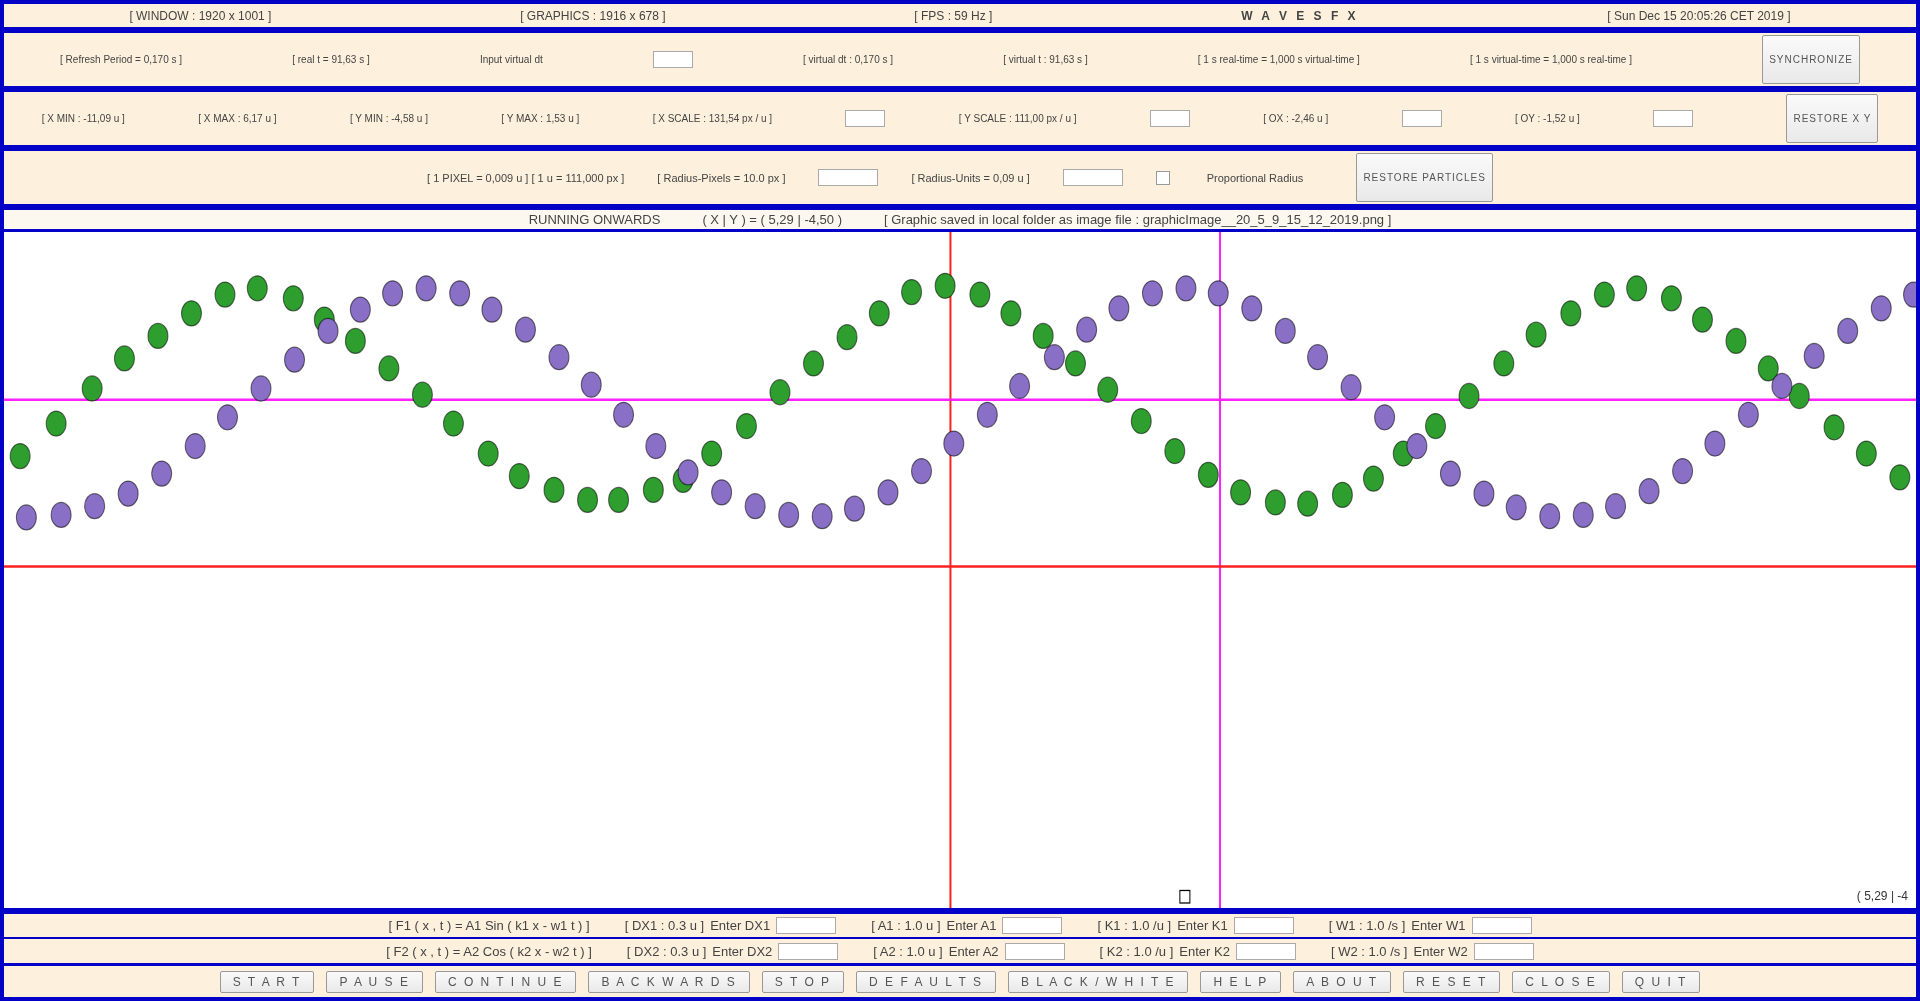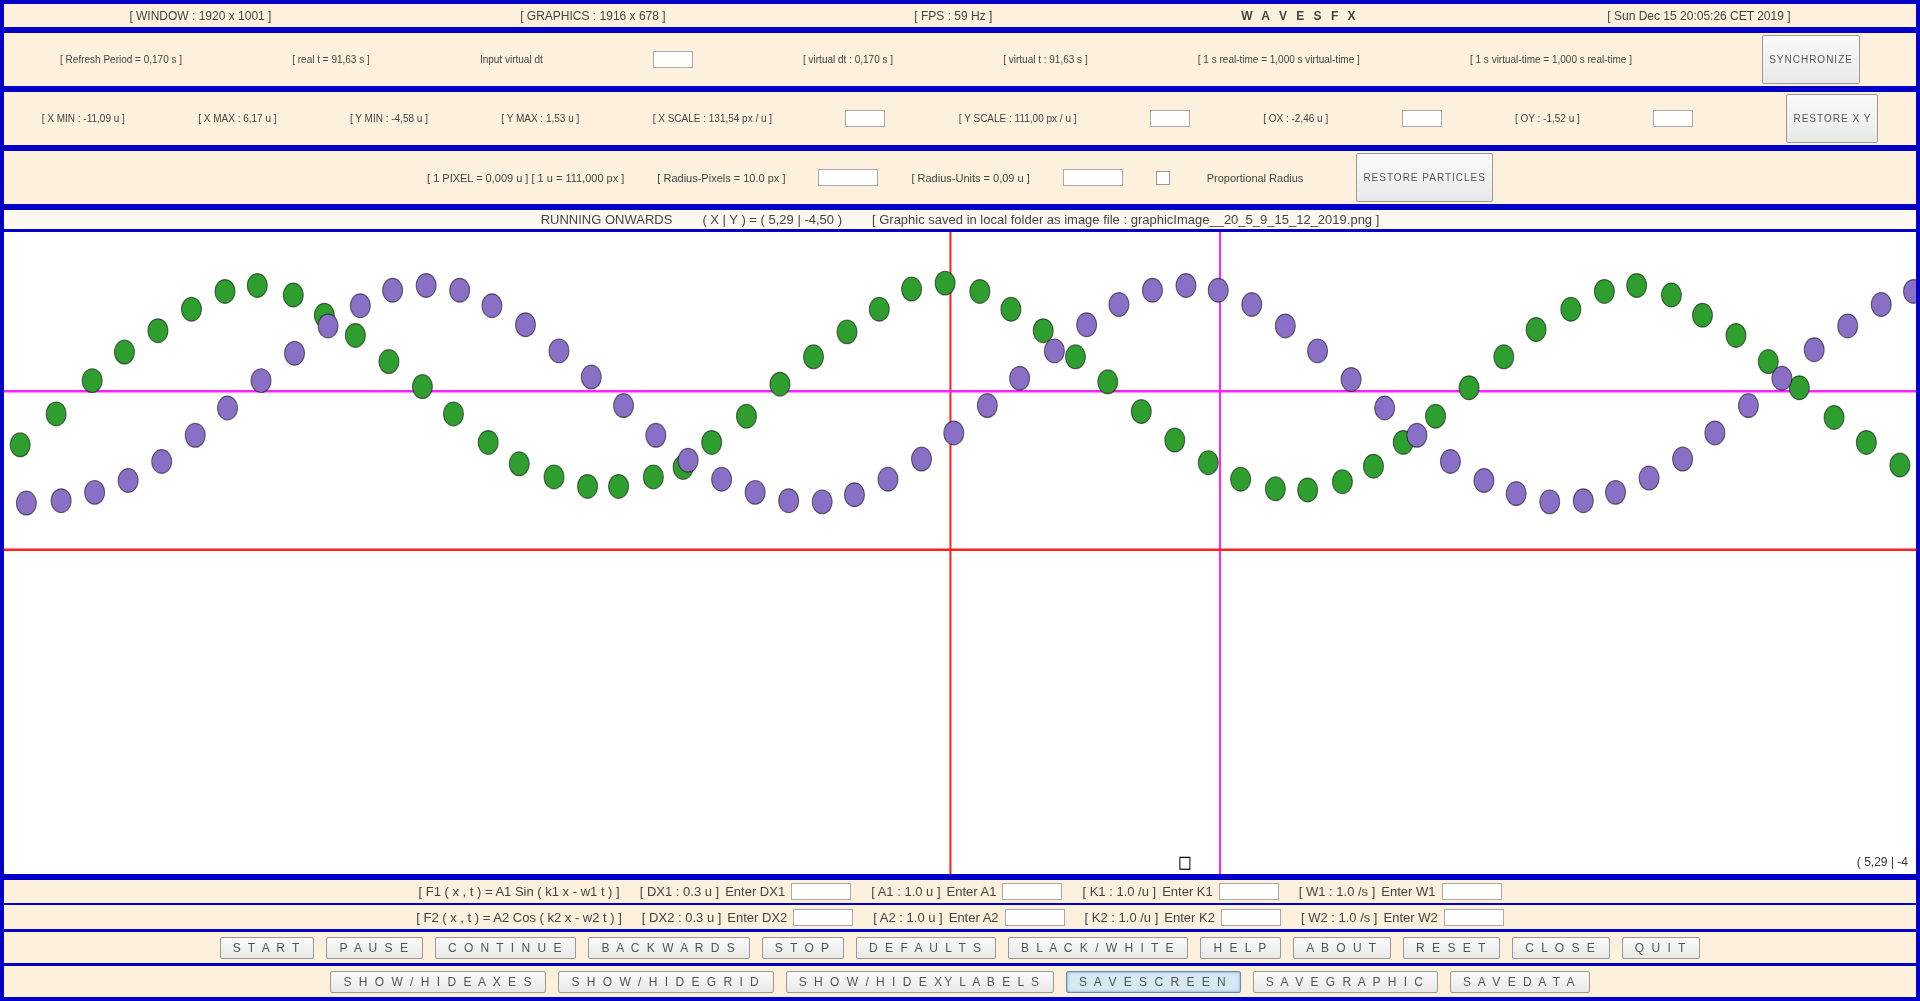--- a/index.html
+++ b/index.html
@@ -66,21 +66,21 @@
     background: #ffffff;
     border-top: 3px solid #0200c6;
     border-bottom: 3px solid #0200c6;
     overflow: hidden;
     padding-left: 12px;
   }
   .canvas-info {
     background: #fdf8ef;
     padding: 2px 6px;
     display: flex;
-    gap: 30px;
+    gap: 42px;
     justify-content: center;
     color: #444;
     font-size: 13px;
   }
   svg.plot {
     position: absolute;
     inset: 0;
     width: 100%;
     height: 100%;
   }
@@ -90,21 +90,21 @@
     bottom:4px;
     font-size:12px;
     color:#333;
     background:rgba(255,255,255,.5);
     padding:1px 4px;
   }
   .func-bar {
     display:flex;
     align-items:center;
     justify-content:center;
-    gap: 20px;
+    gap: 35px;
     background:#fdf1dd;
     border-top:3px solid #0200c6;
     padding:2px 6px;
     min-height:26px;
     font-size:13px;
     color:#444;
   }
   .func-bar .grp { display:flex; align-items:center; gap:6px;}
   .btn-bar {
     display:flex;
@@ -359,22 +359,14 @@
     <button class="btn">S T O P</button>
     <button class="btn">D E F A U L T S</button>
     <button class="btn">B L A C K / W H I T E</button>
     <button class="btn">H E L P</button>
     <button class="btn">A B O U T</button>
     <button class="btn">R E S E T</button>
     <button class="btn">C L O S E</button>
     <button class="btn">Q U I T</button>
   </div>
 
-  <div class="btn-bar last">
-    <button class="btn">S H O W / H I D E  A X E S</button>
-    <button class="btn">S H O W / H I D E  G R I D</button>
-    <button class="btn">S H O W / H I D E  XY  L A B E L S</button>
-    <button class="btn pressed">S A V E   S C R E E N</button>
-    <button class="btn">S A V E   G R A P H I C</button>
-    <button class="btn">S A V E   D A T A</button>
-  </div>
 
 </div>
 
 </body></html>

